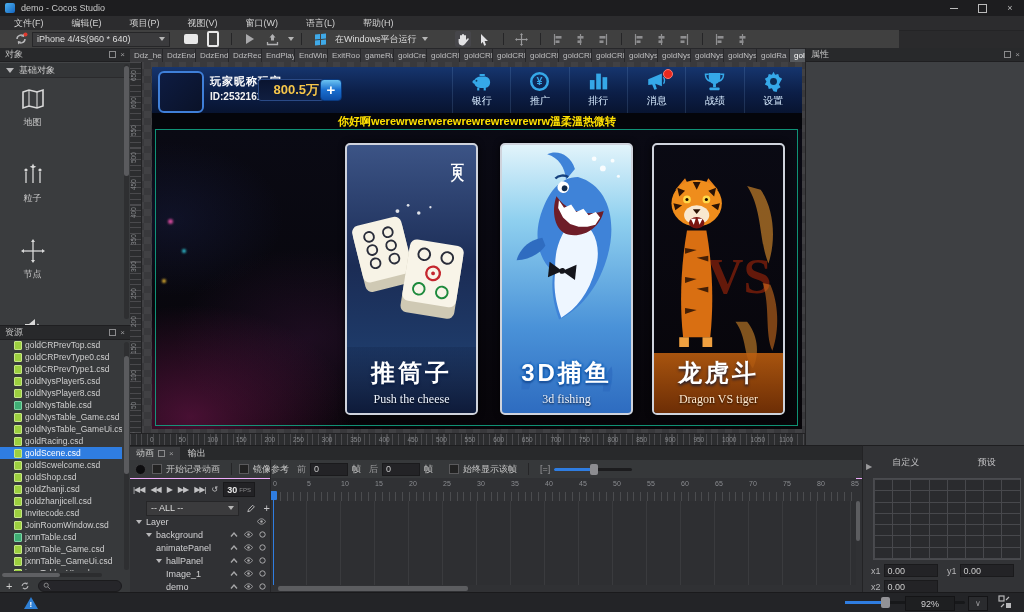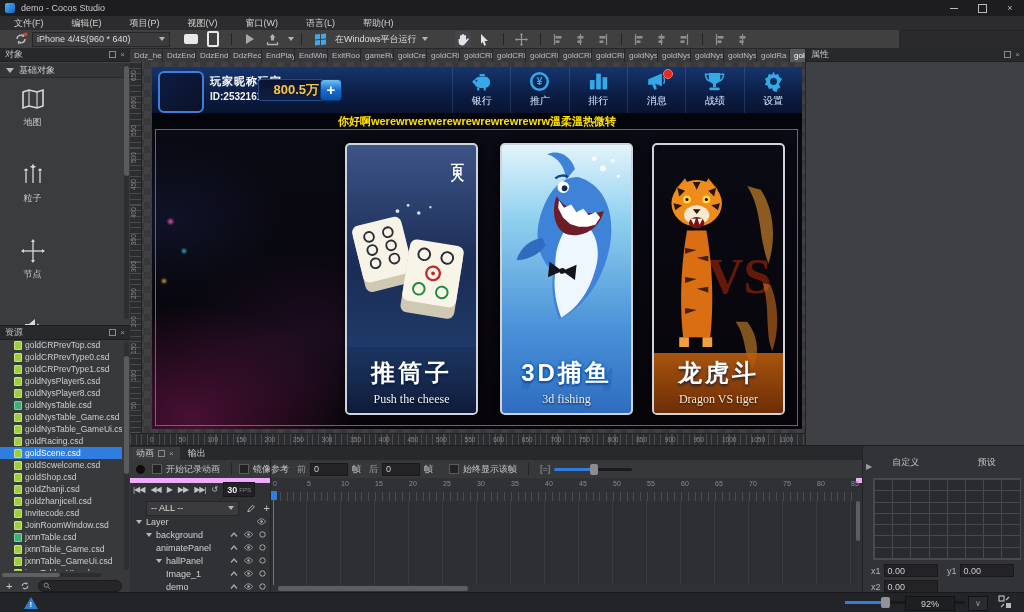--- a/index.html
+++ b/index.html
@@ -114,21 +114,21 @@
   .card3 .band{position:absolute;left:0;bottom:0;width:100%;height:60px;background:linear-gradient(180deg,rgba(190,95,15,.88),rgba(120,50,5,.9));}
   .card3 .card-sub{color:#ffe9cf;}
   .card-art{position:absolute;left:0;top:0;width:100%;height:100%;}
   
   .props{left:805px;top:48px;width:219px;height:397px;background:#3e4043;border-left:1px solid #232325;}
   
   .timeline{left:130px;top:445px;width:732px;height:147px;background:#303134;border-top:1px solid #1e1e20;}
   .tl-tabs{position:absolute;left:0;top:0;width:732px;height:14px;background:#28292b;display:flex;align-items:flex-end;}
   .tl-tab{height:13px;padding:0 6px;background:#3a3b3e;color:#cfcfcf;line-height:13px;display:flex;align-items:center;gap:4px;margin-right:2px;}
   .tl-tab.plain{background:transparent;}
-  .tl-controls{position:absolute;left:0;top:14px;width:732px;height:18px;background:#36383a;border-bottom:5px solid #f0abfc;display:flex;align-items:center;}
+  .tl-controls{position:absolute;left:0;top:14px;width:732px;height:18px;background:#36383a;border-bottom:1px solid #f0abfc;display:flex;align-items:center;}
   .chk{width:8px;height:8px;background:#222;border:1px solid #5a5a5c;flex:none;}
   .inp{height:11px;background:#232326;border:1px solid #1a1a1c;color:#ccc;padding:0 3px;display:flex;align-items:center;}
   .tl-lbl{color:#c5c5c5;margin:0 4px;}
   .rec-dot{width:9px;height:9px;border-radius:50%;background:#0d0d0f;border:1px solid #3c3c3e;margin:0 6px 0 5px;}
   .mini-slider{width:78px;height:3px;background:#1c1c1e;border-radius:2px;position:relative;}
   .mini-fill{position:absolute;left:0;top:0;height:3px;width:38px;background:#2f7de1;border-radius:2px;}
   .mini-handle{position:absolute;left:36px;top:-4px;width:8px;height:11px;background:#8d8d91;border-radius:2px;}
   .tl-playrow{position:absolute;left:0;top:32px;width:140px;height:23px;display:flex;align-items:center;}
   .pb-btn{color:#c2c2c4;font-size:8px;letter-spacing:-1px;margin:0 3px;white-space:nowrap;}
   .fps-box{height:13px;background:#222225;border:1px solid #19191b;display:flex;align-items:center;padding:0 3px;margin-left:3px;}

